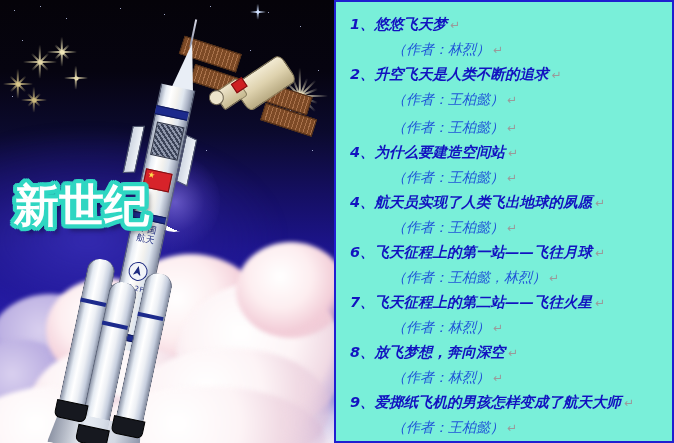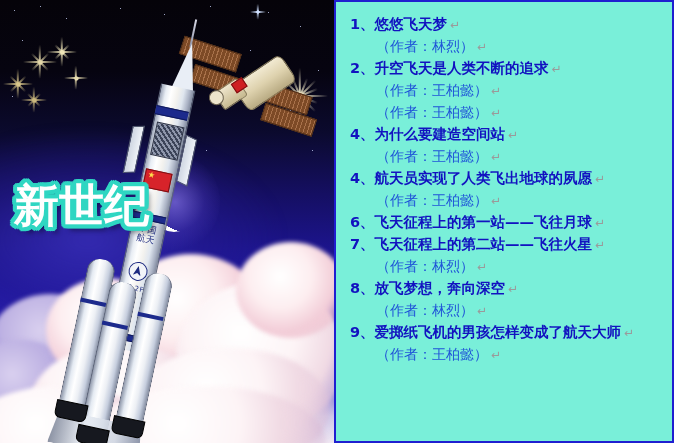--- a/index.html
+++ b/index.html
@@ -397,39 +397,39 @@
     white-space: nowrap;
   }
   .pil {
     color: #9a9a9a;
     font-size: 12px;
     font-weight: normal;
     margin-left: 3px;
   }
 
   .toc-list { margin: 0; padding: 0; list-style: none; }
-  .toc-item { margin: 0; padding: 0; }
+  .toc-item { margin: 0; padding: 0; font-style: italic; }
 
   .item-title {
     font-family: "DejaVu Sans", "Liberation Sans", sans-serif;
     font-size: 14.5px;
     font-weight: bold;
     line-height: 21px;
     color: #1212c0;
     white-space: nowrap;
     margin-left: 4px;
   }
   .item-author {
     font-family: "DejaVu Sans", "Liberation Sans", sans-serif;
     font-size: 14px;
     font-weight: normal;
-    line-height: 21px;
+    line-height: 27px;
     color: #1f53d8;
     white-space: nowrap;
-    margin-left: 30px;
+    margin-left: 46px;
   }
 </style>
 </head>
 <body>
 
 <div id="page">
 
   <div id="artwork">
     <div class="sky"></div>
     <div class="nebula"></div>
@@ -586,20 +586,21 @@
         <div class="item-author"><span>（作者：王柏懿）</span><span class="pil">↵</span></div>
       </li>
 
       <li class="toc-item">
         <div class="item-title"><span>4、航天员实现了人类飞出地球的夙愿</span><span class="pil">↵</span></div>
         <div class="item-author"><span>（作者：王柏懿）</span><span class="pil">↵</span></div>
       </li>
 
       <li class="toc-item">
         <div class="item-title"><span>6、飞天征程上的第一站——飞往月球</span><span class="pil">↵</span></div>
+        <div class="item-author"><span>（作者：王柏懿，林烈）</span><span class="pil">↵</span></div>
       </li>
 
       <li class="toc-item">
         <div class="item-title"><span>7、飞天征程上的第二站——飞往火星</span><span class="pil">↵</span></div>
         <div class="item-author"><span>（作者：林烈）</span><span class="pil">↵</span></div>
       </li>
 
       <li class="toc-item">
         <div class="item-title"><span>8、放飞梦想，奔向深空</span><span class="pil">↵</span></div>
         <div class="item-author"><span>（作者：林烈）</span><span class="pil">↵</span></div>

